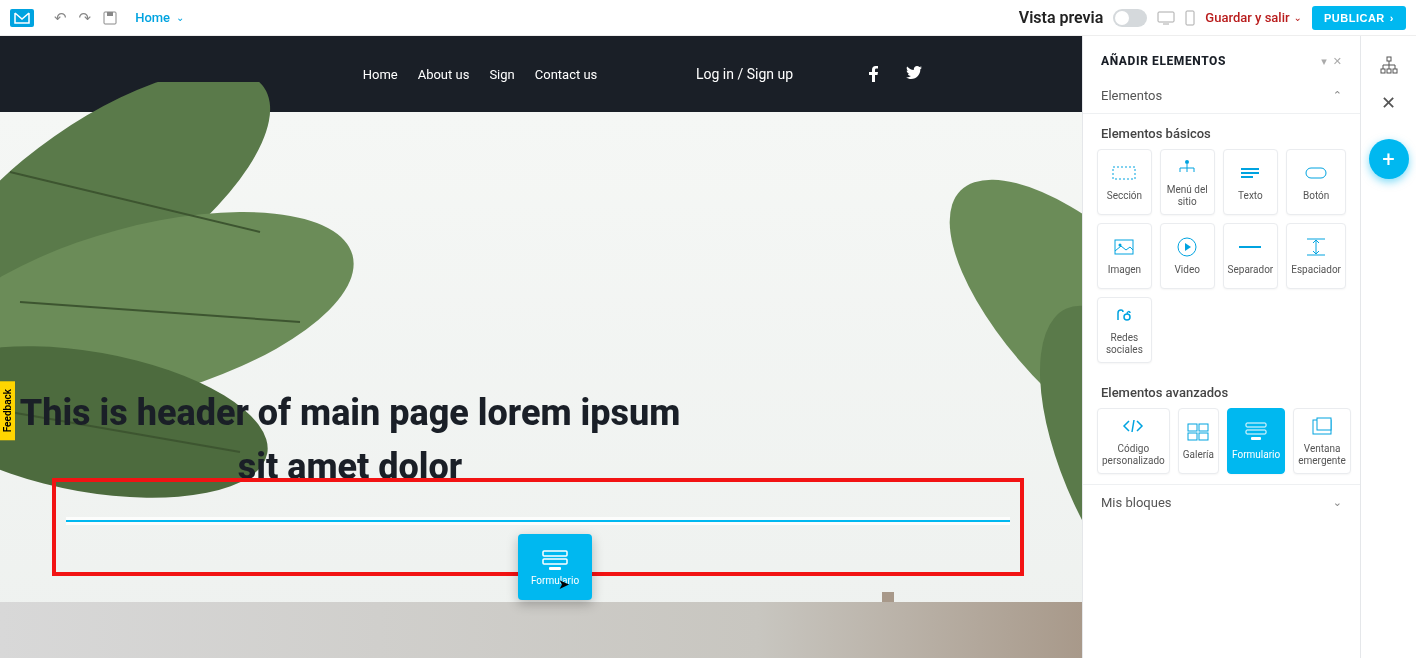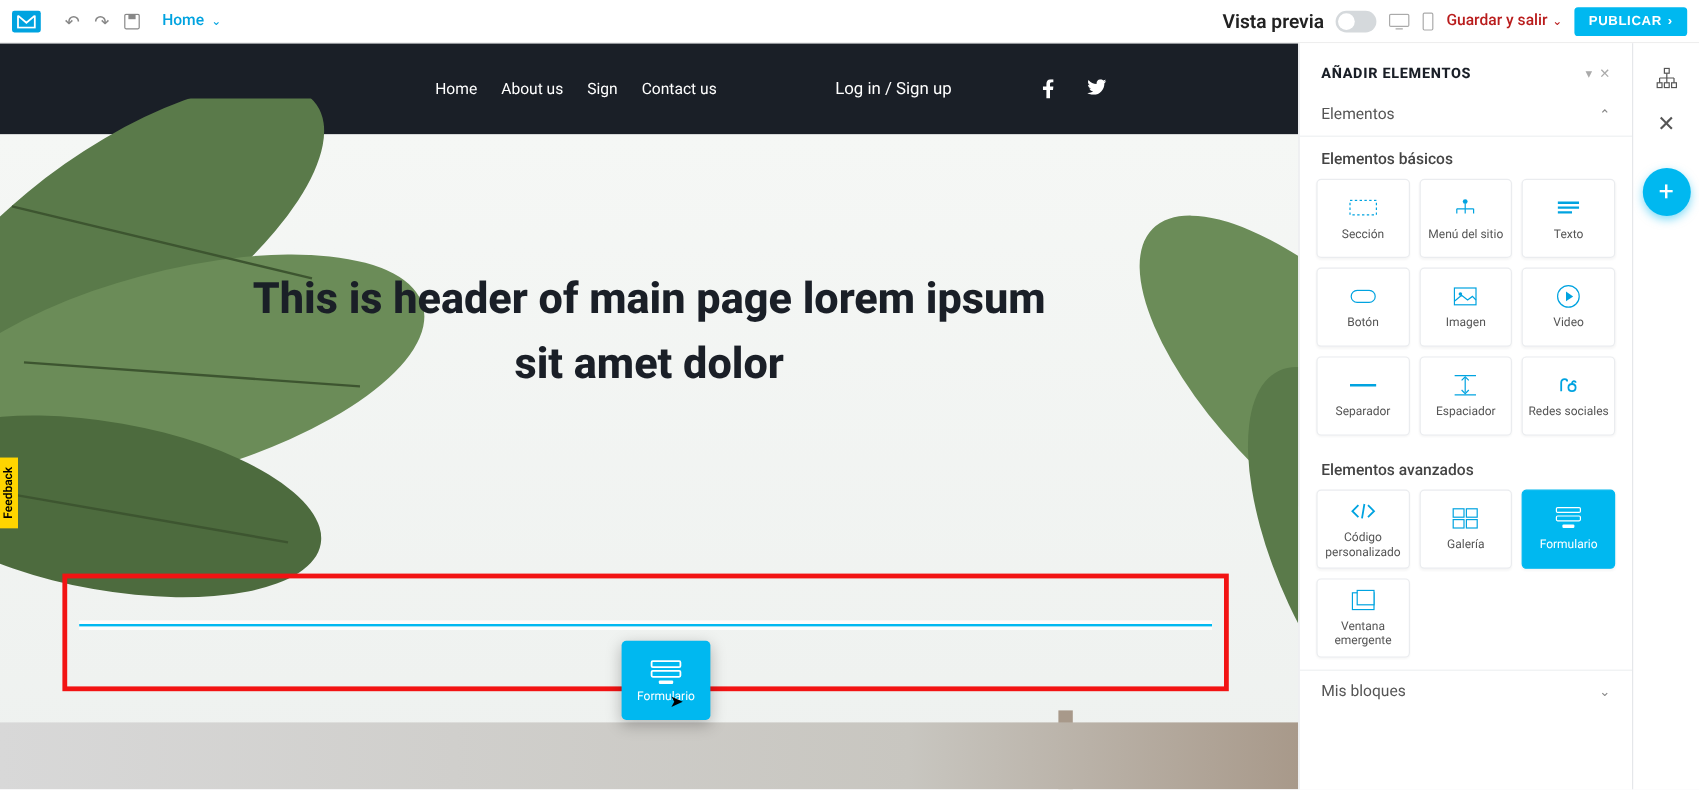--- a/index.html
+++ b/index.html
@@ -28,21 +28,21 @@
 
 
 .site-header { background: #1a1f27; height: 76px; display: flex; align-items: center; justify-content: space-between; padding: 0 60px 0 0; }
 .nav-menu { display: flex; flex-wrap: wrap; width: 300px; margin-left: 330px; gap: 0 20px; row-gap: 6px; align-items: center; justify-content: center; }
 .nav-menu a { color: #fff; font-size: 13px; text-decoration: none; }
 .auth-link { color: #fff; font-size: 14px; margin-left: 66px; margin-right: auto; }
 .social { display: flex; gap: 28px; margin-right: 100px; }
 .social span { color: #fff; font-size: 16px; }
 
 
-.hero { position: relative; height: calc(100% - 76px); background: linear-gradient(180deg,#f5f7f5 0%,#eef1ef 100%); display: flex; flex-direction: column; align-items: center; padding-top: 110px; }
+.hero { position: relative; height: calc(100% - 76px); background: linear-gradient(180deg,#f5f7f5 0%,#eef1ef 100%); display: flex; flex-direction: row; align-items: center; padding-top: 110px; }
 .leaf-left { position: absolute; left: -20px; top: -30px; width: 440px; height: 460px; }
 .leaf-right { position: absolute; right: -180px; top: 40px; width: 420px; height: 520px; }
 .hero h1 { font-size: 36px; font-weight: 800; color: #1a1f27; text-align: center; line-height: 1.5; max-width: 700px; z-index: 2; }
 .cta-btn { background: #1976f2; color: #fff; border: none; padding: 14px 26px; font-size: 14px; font-weight: 700; margin-top: 34px; cursor: pointer; z-index: 2; }
 
 
 .drop-zone { position: absolute; left: 52px; right: 58px; top: 442px; height: 98px; border: 4px solid #f21313; z-index: 3; }
 .drop-inner { position: absolute; left: 10px; right: 10px; top: 35px; height: 8px; background: rgba(255,255,255,0.8); }
 .drop-guide { position: absolute; left: 10px; right: 10px; top: 38px; height: 2px; background: #00b8f0; }
 .drag-ghost { position: absolute; left: 518px; top: 498px; width: 74px; height: 66px; background: #00b8f0; border-radius: 4px; display: flex; flex-direction: column; align-items: center; justify-content: center; z-index: 5; box-shadow: 0 4px 12px rgba(0,0,0,0.25); }
@@ -58,21 +58,21 @@
 
 
 .sidebar { width: 278px; background: #fff; border-left: 1px solid #e5e7ea; display: flex; flex-direction: column; overflow-y: auto; position: relative; }
 .panel-head { padding: 18px 18px 10px; display: flex; align-items: center; }
 .panel-head h3 { font-size: 12px; font-weight: 800; letter-spacing: 0.6px; color: #1a1f27; flex: 1; }
 .panel-head .mini-ico { color: #aaa; font-size: 11px; margin-left: 6px; cursor: pointer; }
 .accordion { padding: 10px 18px; border-bottom: 1px solid #eef0f2; display: flex; align-items: center; cursor: pointer; }
 .accordion span:first-child { font-size: 13px; color: #555; flex: 1; }
 .accordion .chev { font-size: 11px; color: #888; }
 .section-label { font-size: 13px; color: #444; padding: 12px 18px 8px; font-weight: 500; }
-.grid { display: grid; grid-template-columns: repeat(3,1fr); gap: 8px; padding: 0 14px 10px; }
+.grid { display: grid; grid-template-columns: repeat(4,1fr); gap: 8px; padding: 0 14px 10px; }
 .card { background: #fff; border: 1px solid #eaecef; border-radius: 4px; height: 66px; display: flex; flex-direction: column; align-items: center; justify-content: center; cursor: pointer; box-shadow: 0 1px 2px rgba(0,0,0,0.04); }
 .card.active { background: #00b8f0; border-color: #00b8f0; }
 .card.active .clabel, .card.active .cicon { color: #fff; }
 .cicon { color: #00a3e0; font-size: 18px; height: 22px; display: flex; align-items: center; }
 .clabel { font-size: 10px; color: #555; margin-top: 6px; text-align: center; line-height: 1.2; padding: 0 4px; }
 
 
 .rail { width: 56px; background: #fff; border-left: 1px solid #e5e7ea; display: flex; flex-direction: column; align-items: center; padding-top: 20px; gap: 18px; }
 .rail-ico { color: #555; font-size: 18px; cursor: pointer; }
 .rail-add { width: 40px; height: 40px; background: #00b8f0; border-radius: 50%; color: #fff; font-size: 22px; display: flex; align-items: center; justify-content: center; cursor: pointer; margin-top: 8px; box-shadow: 0 3px 8px rgba(0,184,240,0.5); }

